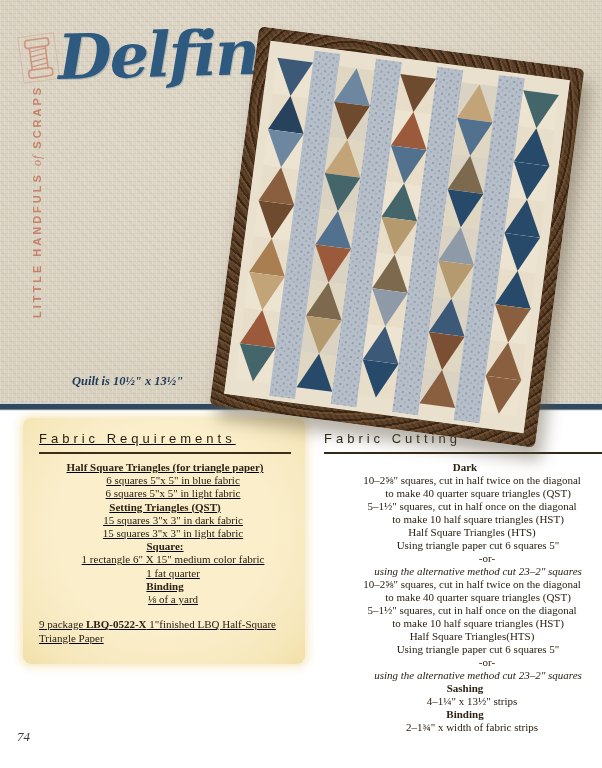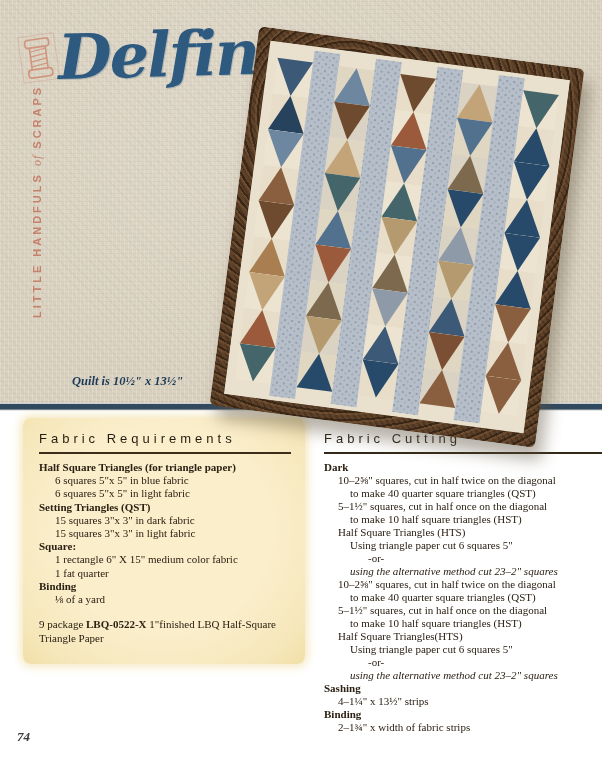--- a/index.html
+++ b/index.html
@@ -74,52 +74,53 @@
   .quilt-field svg { display:block; }
 
   
   .req-box {
     position:absolute; left:23px; top:418px; width:282px; height:246px;
     border-radius:8px;
     background:
       radial-gradient(ellipse at 50% 45%, #faeecb 55%, #f6e7ba 85%, #f1dfa6 100%);
     box-shadow:0 0 9px 3px rgba(243,228,183,.85);
     padding:13px 14px 0 16px;
+    text-decoration:underline;
   }
   .cut-col {
     position:absolute; left:320px; top:418px; width:286px;
     padding:13px 0 0 4px;
   }
 
   .sec-header {
     font-family:"Liberation Sans", sans-serif;
     font-size:13px; letter-spacing:4px; color:#241d12;
     white-space:nowrap;
   }
   .sec-rule { border:none; border-top:2px solid #332918; margin:6px 0 7px 0; }
   .req-box .sec-rule { border-top-color:#3a2e1a; }
 
-  .ln { font-size:11px; line-height:13.2px; color:#2b2114; }
+  .ln { font-size:11px; line-height:13.2px; color:#2b2114;text-align:center; }
   .ln.h  { font-weight:bold; }
   .ln.i1 { padding-left:16px; }
   .ln.i2 { padding-left:28px; }
   .ln.i3 { padding-left:44px; }
   .ln.u  { }
   .ln.it { font-style:italic; }
 
   .cut-col .ln { line-height:13px; }
   .cut-col .ln.i1 { padding-left:14px; }
   .cut-col .ln.i2 { padding-left:26px; }
 
   .package-line { margin-top:12px; font-size:11px; line-height:13.5px; color:#2b2114; width:254px; }
   .package-line b { font-weight:bold; }
 
   .page-number {
     position:absolute; left:17px; top:729px;
-    font-style:italic; font-weight:bold; font-size:13px; color:#3a3a3a;
+    font-style:italic; font-weight:normal; font-size:13px; color:#3a3a3a;
   }
 </style>
 </head>
 <body>
 
 <div class="page">
 
   <div class="hero"></div>
   <div class="navy-rule"></div>
 

